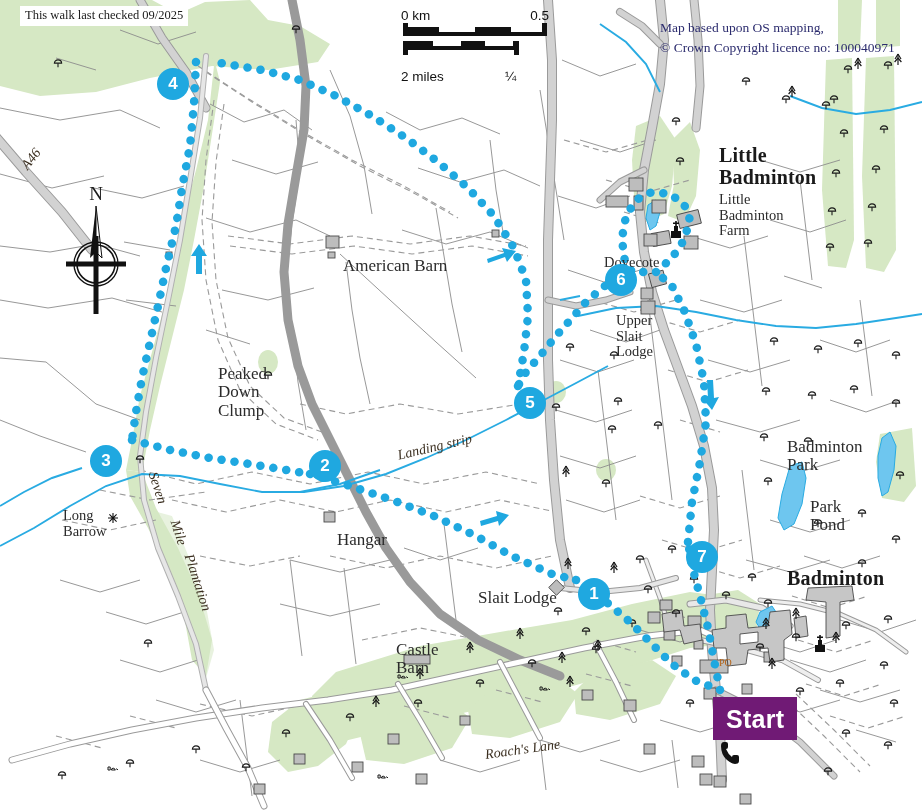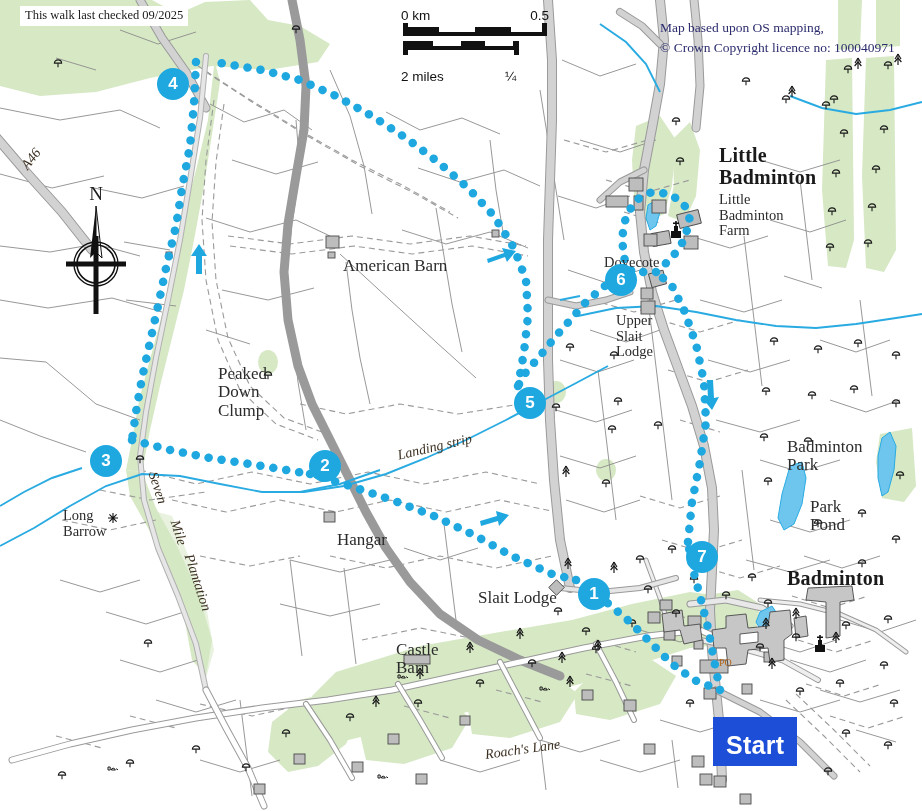--- a/index.html
+++ b/index.html
@@ -25,23 +25,23 @@
   .sb-nums{position:relative;height:15px;font-family:"Liberation Sans",sans-serif;font-size:13.5px;color:#111;}
   .sb-nums span{position:absolute;top:0;}
   .sb-left{left:0;}
   .sb-right{right:0;}
 
   
   .wp{position:absolute;width:32px;height:32px;border-radius:50%;background:#1fa8e0;
       color:#fff;font-family:"Liberation Sans",sans-serif;font-weight:bold;font-size:17px;
       display:flex;align-items:center;justify-content:center;}
   
-  #start-badge{position:absolute;left:713px;top:697px;background:#1d4ed8;color:#fff;
+  #start-badge{position:absolute;left:713px;top:697px;background:#701a75;color:#fff;
       font-family:"Liberation Sans",sans-serif;font-weight:bold;font-size:25px;
-      padding:14px 13px 6px 13px;letter-spacing:.3px;margin-top:20px;}
+      padding:8px 13px 6px 13px;letter-spacing:.3px;}
 </style>
 </head>
 <body>
 
 <div id="map-root">
 
   <svg id="map-svg" viewBox="0 0 922 811">
     <defs>
 
       <g id="tree-b">

